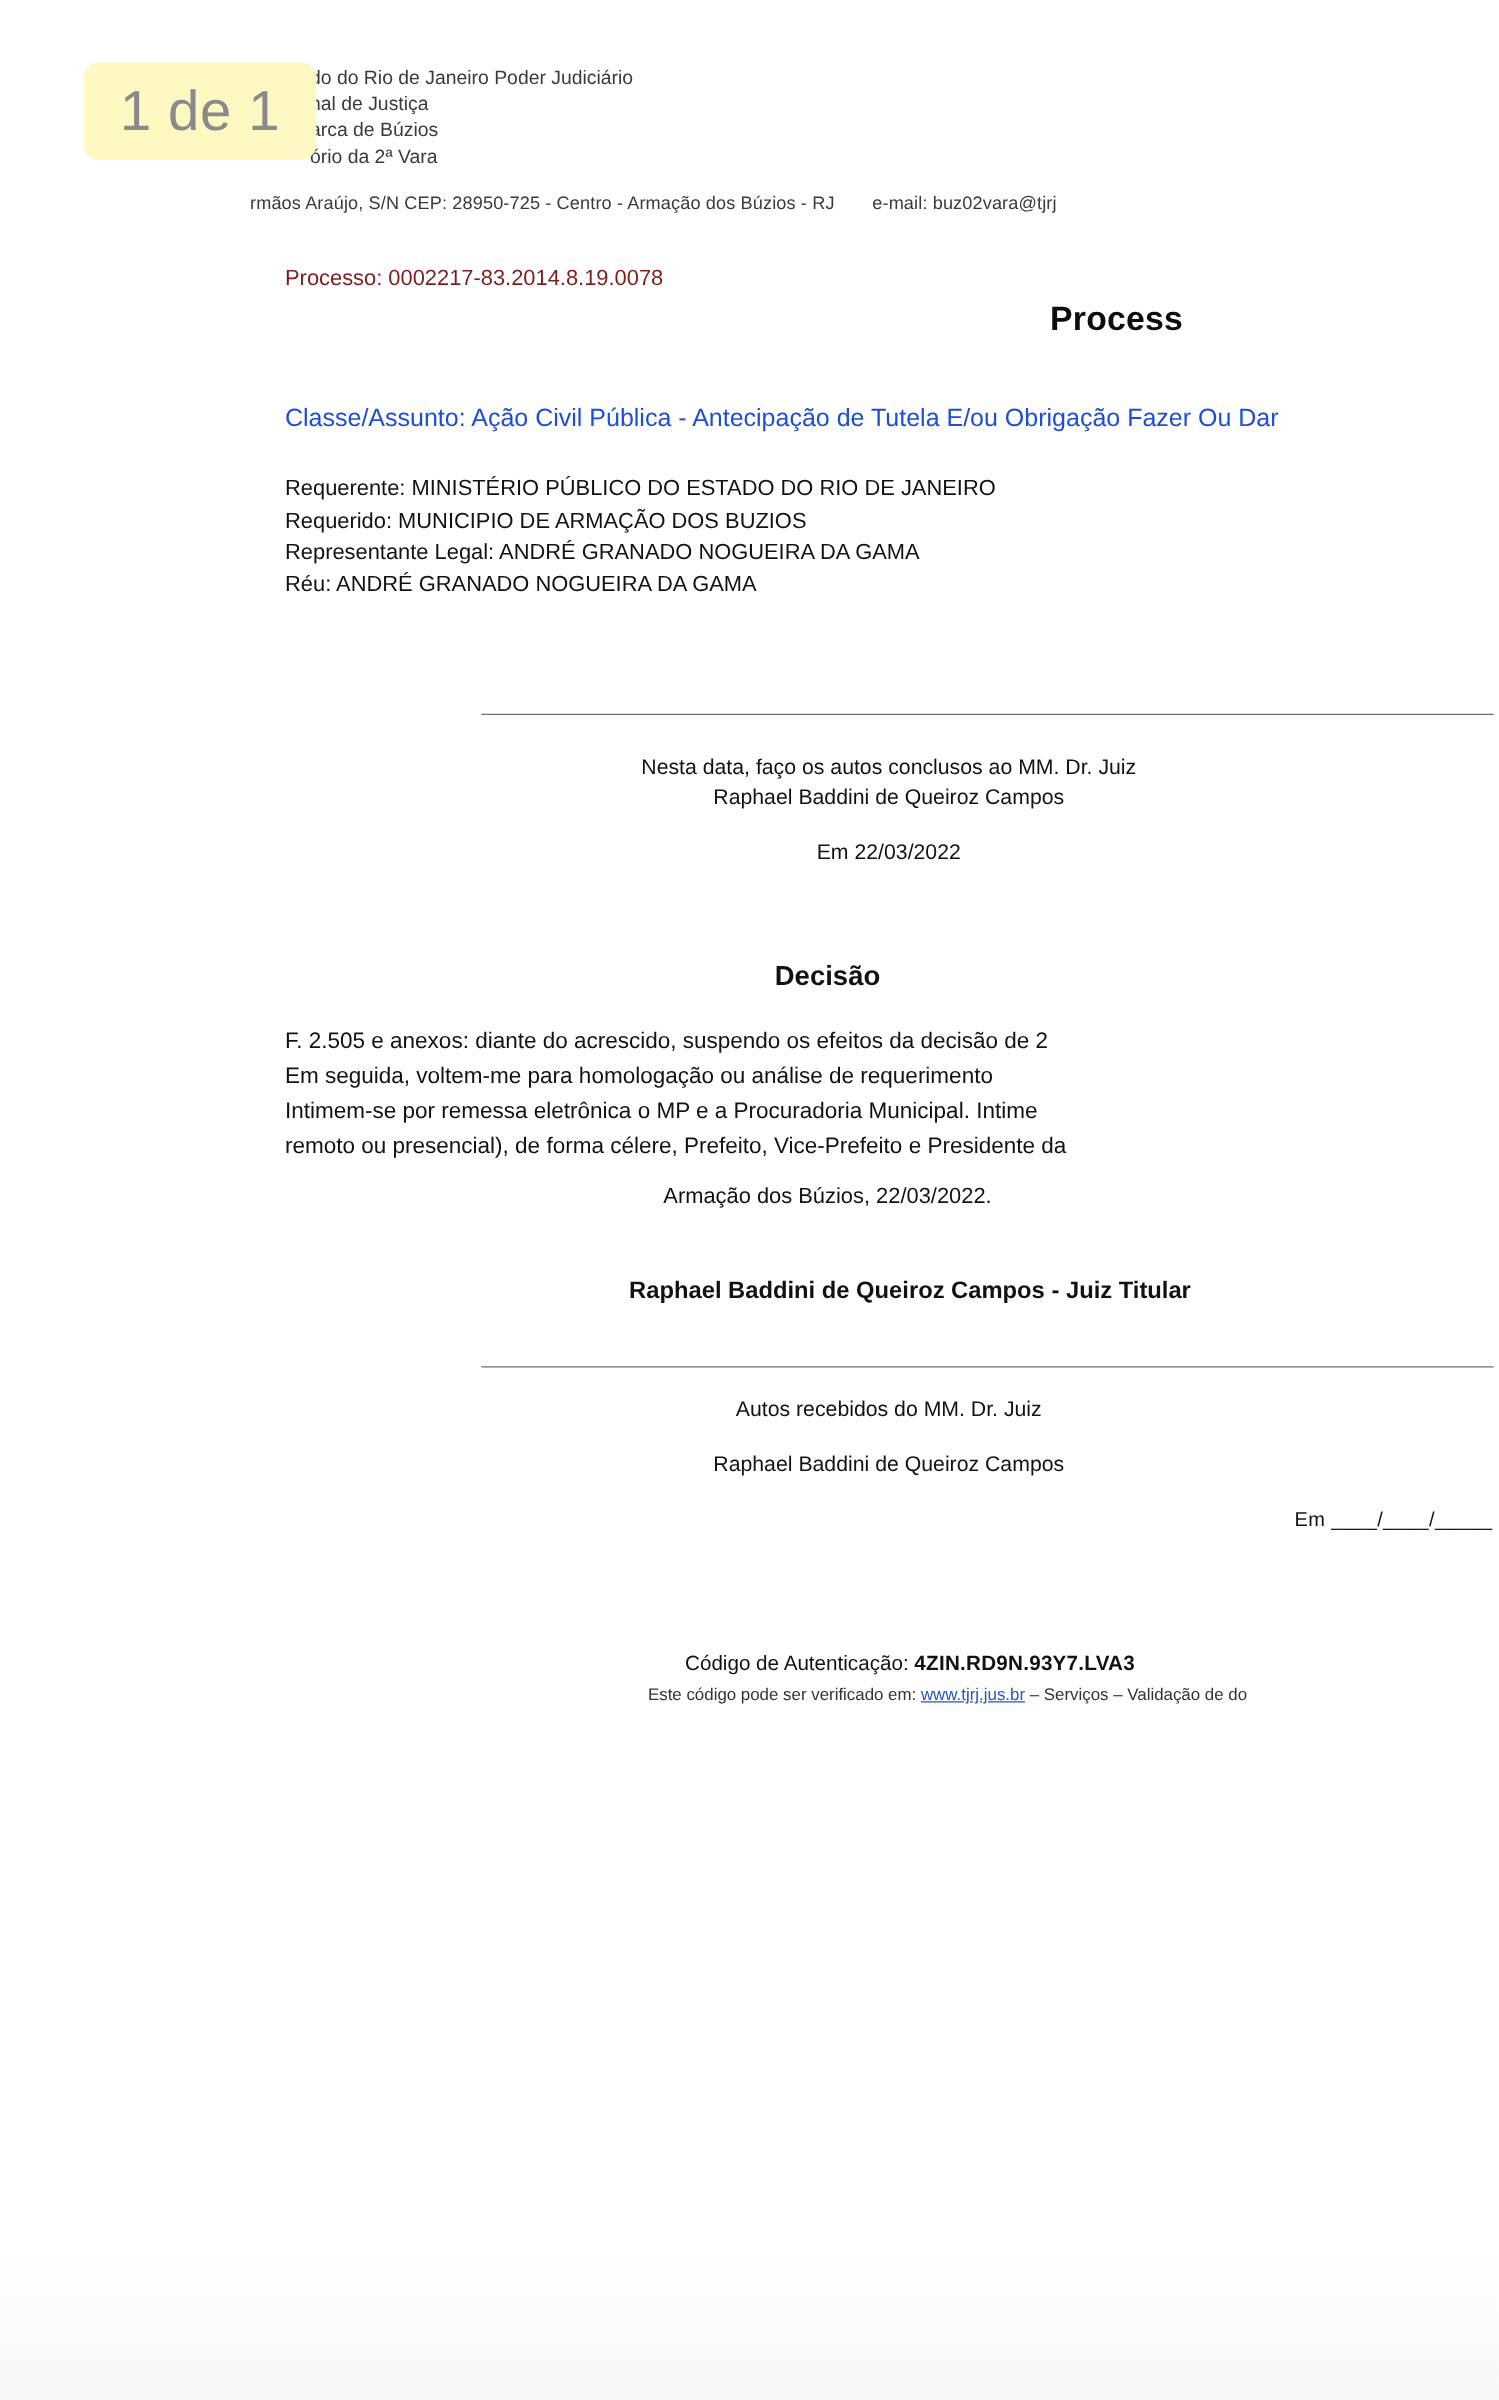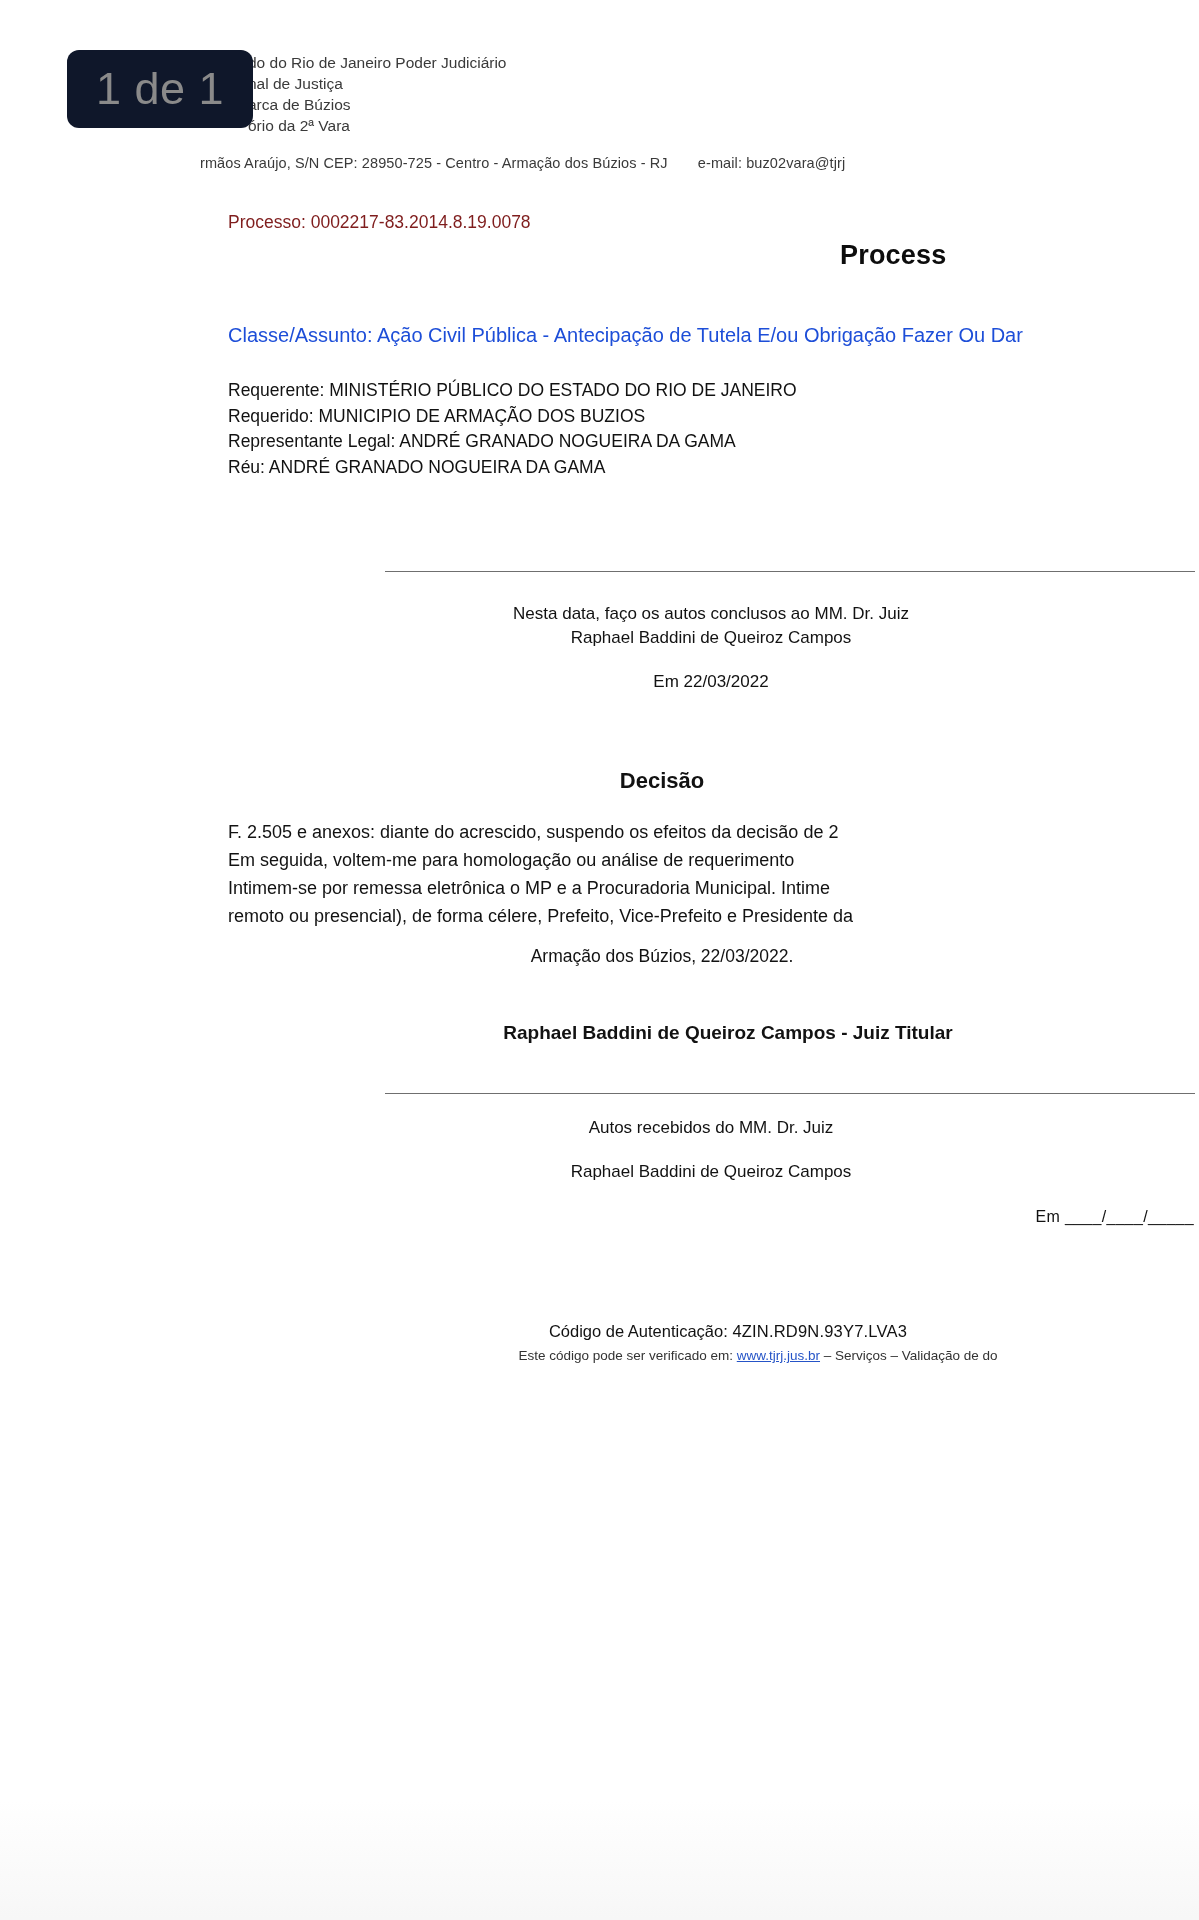--- a/index.html
+++ b/index.html
@@ -47,21 +47,21 @@
     pointer-events: none;
   }
 
   
   #page-badge {
     position: absolute;
     top: 50px;
     left: 67px;
     width: 186px;
     height: 78px;
-    background: #0f172a;
+    background: #fef9c3;
     border-radius: 12px;
     display: flex;
     align-items: center;
     justify-content: center;
     font-size: 45px;
     font-weight: 400;
     color: #8a8a8a;
     letter-spacing: 0.5px;
     z-index: 20;
     user-select: none;
@@ -226,21 +226,21 @@
     text-align: right;
   }
 
   
   #auth-code {
     left: 228px;
     top: 1322px;
     width: 1000px;
     font-size: 16.5px;
   }
-  #auth-code b { font-weight: normal; letter-spacing: .2px; }
+  #auth-code b { font-weight: bold; letter-spacing: .2px; }
 
   #auth-verify {
     left: 228px;
     top: 1348px;
     width: 1060px;
     font-size: 13.5px;
     color: #333;
     white-space: nowrap;
   }
   #auth-verify .url {

